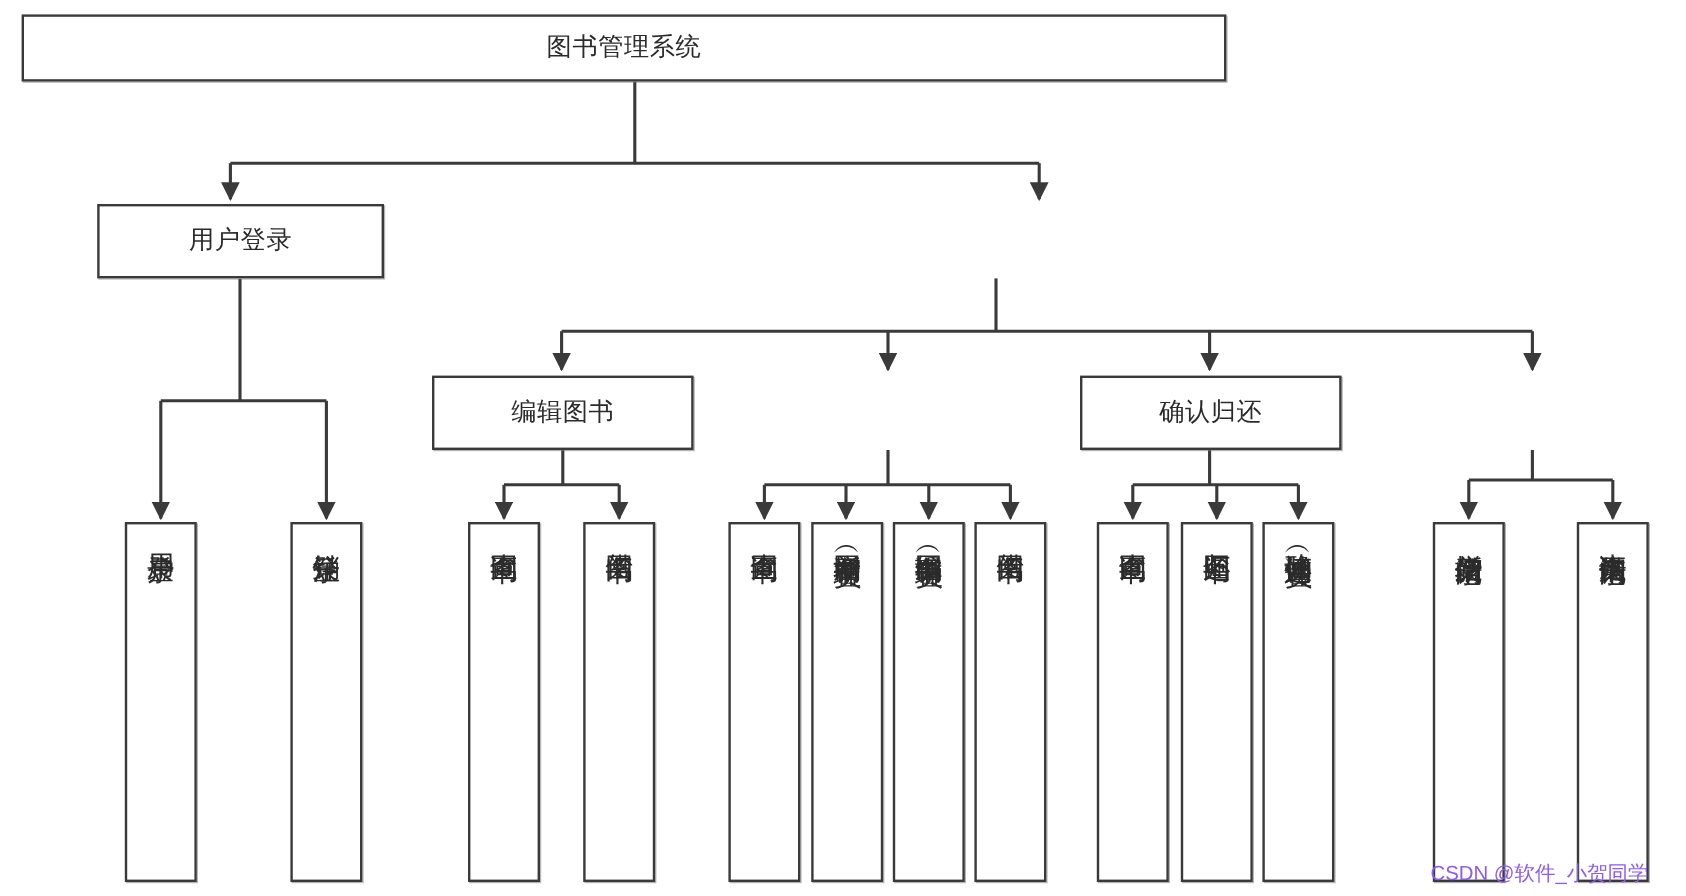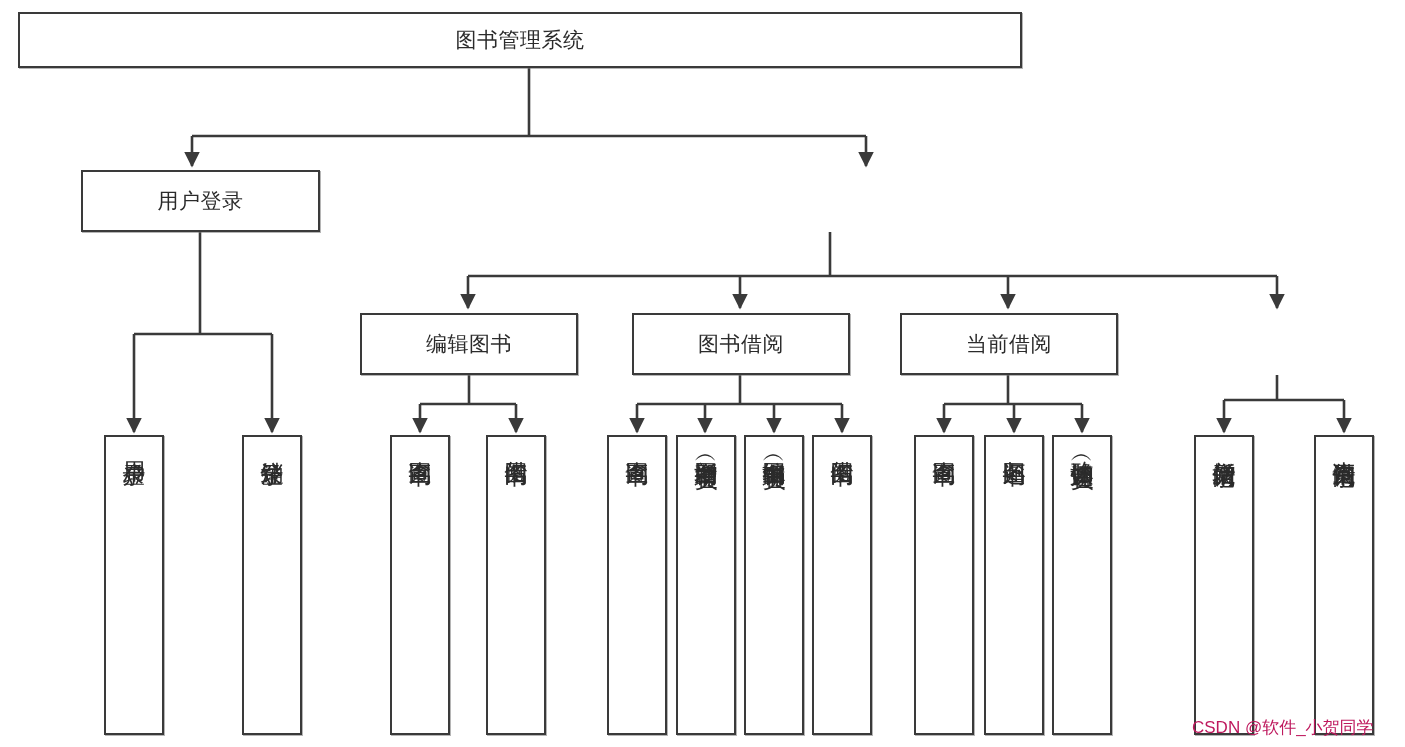--- a/index.html
+++ b/index.html
@@ -54,21 +54,21 @@
   .node.vert .node-label {
     writing-mode: vertical-rl;
     text-orientation: upright;
     font-size: 23px;
     line-height: 1.0;
     letter-spacing: 1px;
     white-space: nowrap;
   }
   .watermark {
     position: absolute;
-    color: #be185d;
+    color: #8b5cf6;
     font-size: 17px;
     white-space: nowrap;
     user-select: none;
   }
 </style>
 </head>
 <body>
 
 <div id="diagram-root">
 
@@ -126,25 +126,22 @@
     <span class="node-label">图书管理系统</span>
   </div>
 
   <div class="node horiz" style="left:81px; top:170px; width:239px; height:62px;">
     <span class="node-label">用户登录</span>
   </div>
 
   <div class="node horiz" style="left:360px; top:313px; width:218px; height:62px;">
     <span class="node-label">编辑图书</span>
   </div>
-  <div class="node horiz" style="left:632px; top:313px; width:218px; height:62px;">
-    <span class="node-label">图书借阅</span>
-  </div>
   <div class="node horiz" style="left:900px; top:313px; width:218px; height:62px;">
-    <span class="node-label">当前借阅</span>
+    <span class="node-label">确认归还</span>
   </div>
 
   <div class="node vert" style="left:104px; top:435px; width:60px; height:300px;">
     <span class="node-label">用户登录</span>
   </div>
   <div class="node vert" style="left:242px; top:435px; width:60px; height:300px;">
     <span class="node-label">注销登录</span>
   </div>
 
   <div class="node vert" style="left:390px; top:435px; width:60px; height:300px;">

